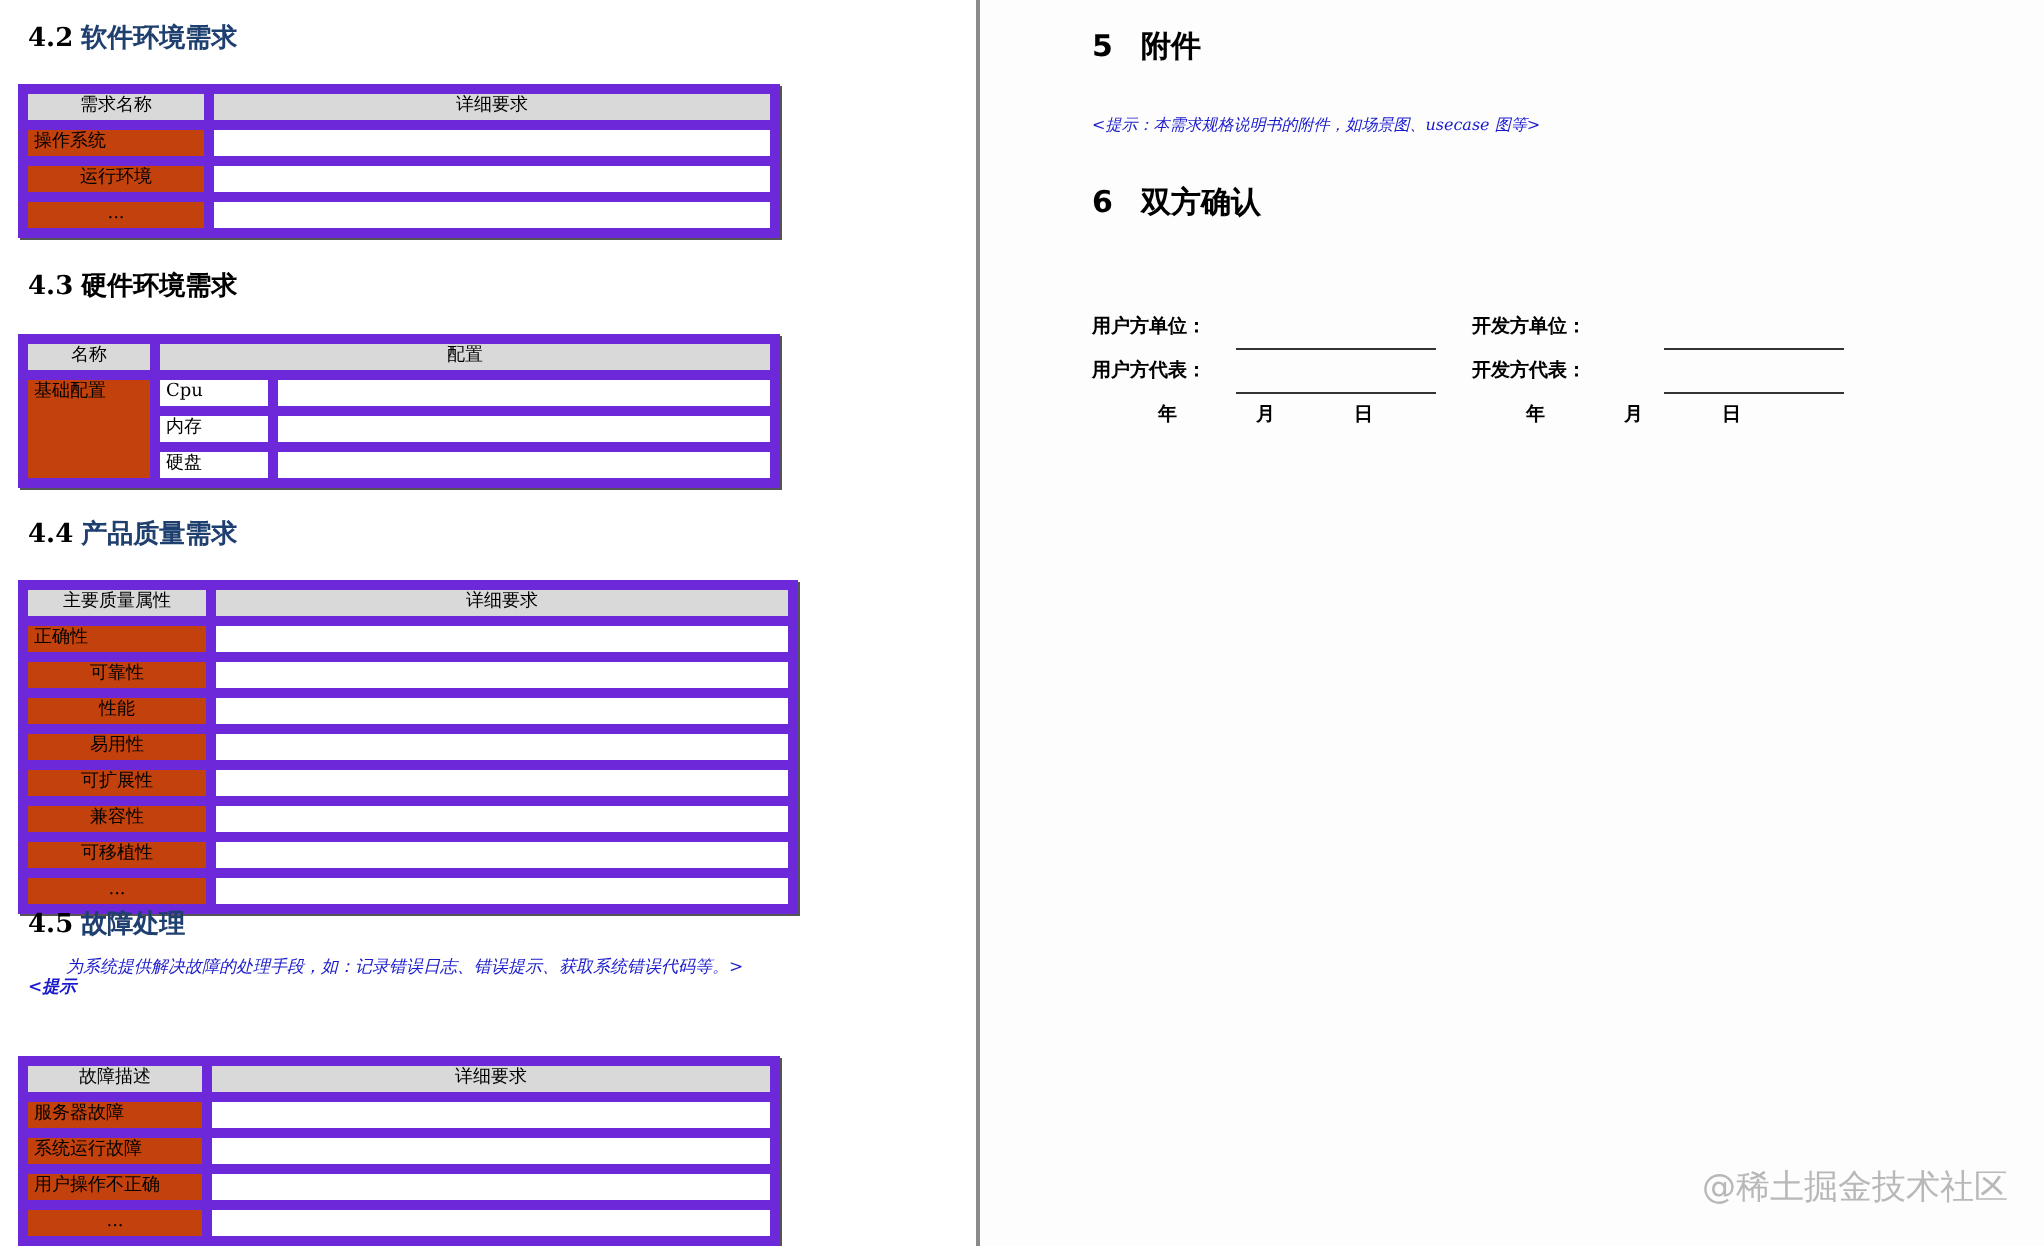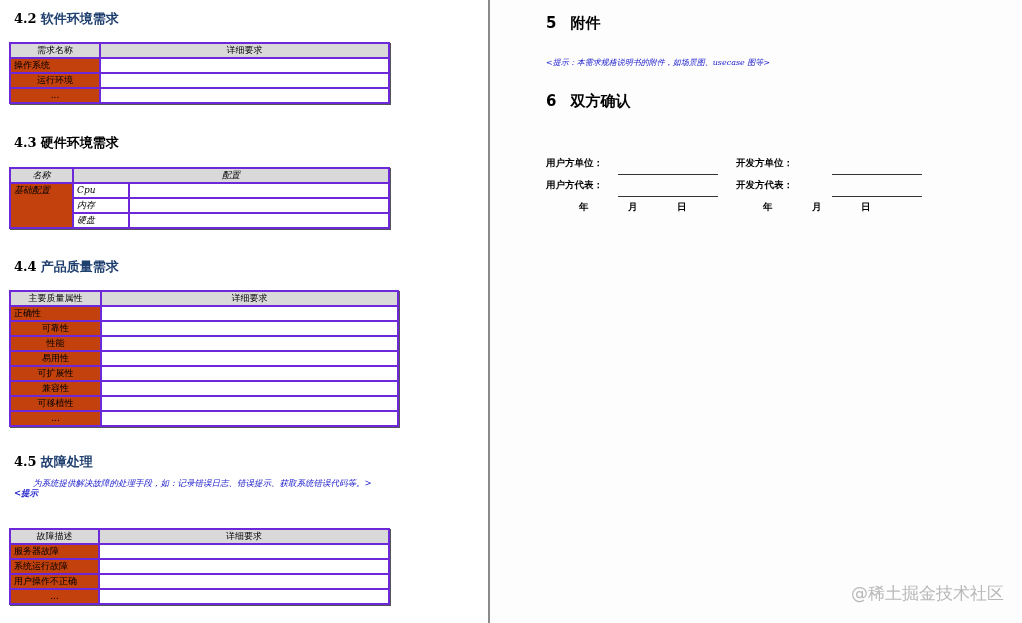--- a/index.html
+++ b/index.html
@@ -8,21 +8,21 @@
   .page { position:absolute; top:0; height:623px; background:#fff; }
   .page-left { left:0; width:488px;padding-left:34px; }
   .divider { position:absolute; left:488px; top:0; width:2px; height:623px; background:#8a8a8a; }
   .page-right { left:490px; width:532px; background:#fdfdfd; }
 
   .h2 { position:absolute; font-family:"DejaVu Serif", serif; font-weight:bold; font-size:13px; color:#000; white-space:nowrap; }
   .h2 .num { color:#000; }
   .h2 .txt { color:#1f3f6e; margin-left:4px; }
 
   table.req { position:absolute; border-collapse:collapse; font-size:9px; font-family:"DejaVu Serif", serif; }
-  table.req td, table.req th { border:2px solid #6d28d9; padding:0 3px; height:13px; line-height:13px; font-weight:normal; white-space:nowrap; }
+  table.req td, table.req th { border:5px solid #6d28d9; padding:0 3px; height:13px; line-height:13px; font-weight:normal; white-space:nowrap; }
   table.req th { background:#d9d9d9; text-align:center; }
   table.req td.label { background:#c2410c; }
   table.req td.label.center { text-align:center; }
   table.req td.label.left { text-align:left; }
   table.req td.val { background:#fff; }
   table.req { box-shadow: 1px 1px 0 #555; }
 
   .hint { position:absolute; font-size:8.5px; font-style:italic; color:#1a1acc; white-space:nowrap; font-family:"DejaVu Serif", serif; }
 
   .h1 { position:absolute; font-family:"DejaVu Sans", sans-serif; font-weight:bold; font-size:15px; color:#000; white-space:nowrap; }
@@ -58,21 +58,21 @@
     <tr>
           <td class="label center">...</td>
           <td class="val"></td>
         </tr>
   </tbody>
     </table>
 
   <div class="h2" style="left:14px; top:134px;">
     <span class="num">4.3</span><span class="txt" style="color:#000;">硬件环境需求</span>
   </div>
-  <table class="req" style="left:9px; top:167px; width:381px;font-style:italic;">
+  <table class="req" style="left:9px; top:167px; width:381px;">
     <tbody>
         <tr>
       <th style="width:55px;">名称</th>
       <th colspan="2">配置</th>
     </tr>
     <tr>
       <td class="label left" rowspan="3" style="vertical-align:top;">基础配置</td>
       <td style="width:48px;">Cpu</td>
       <td class="val"></td>
     </tr>

